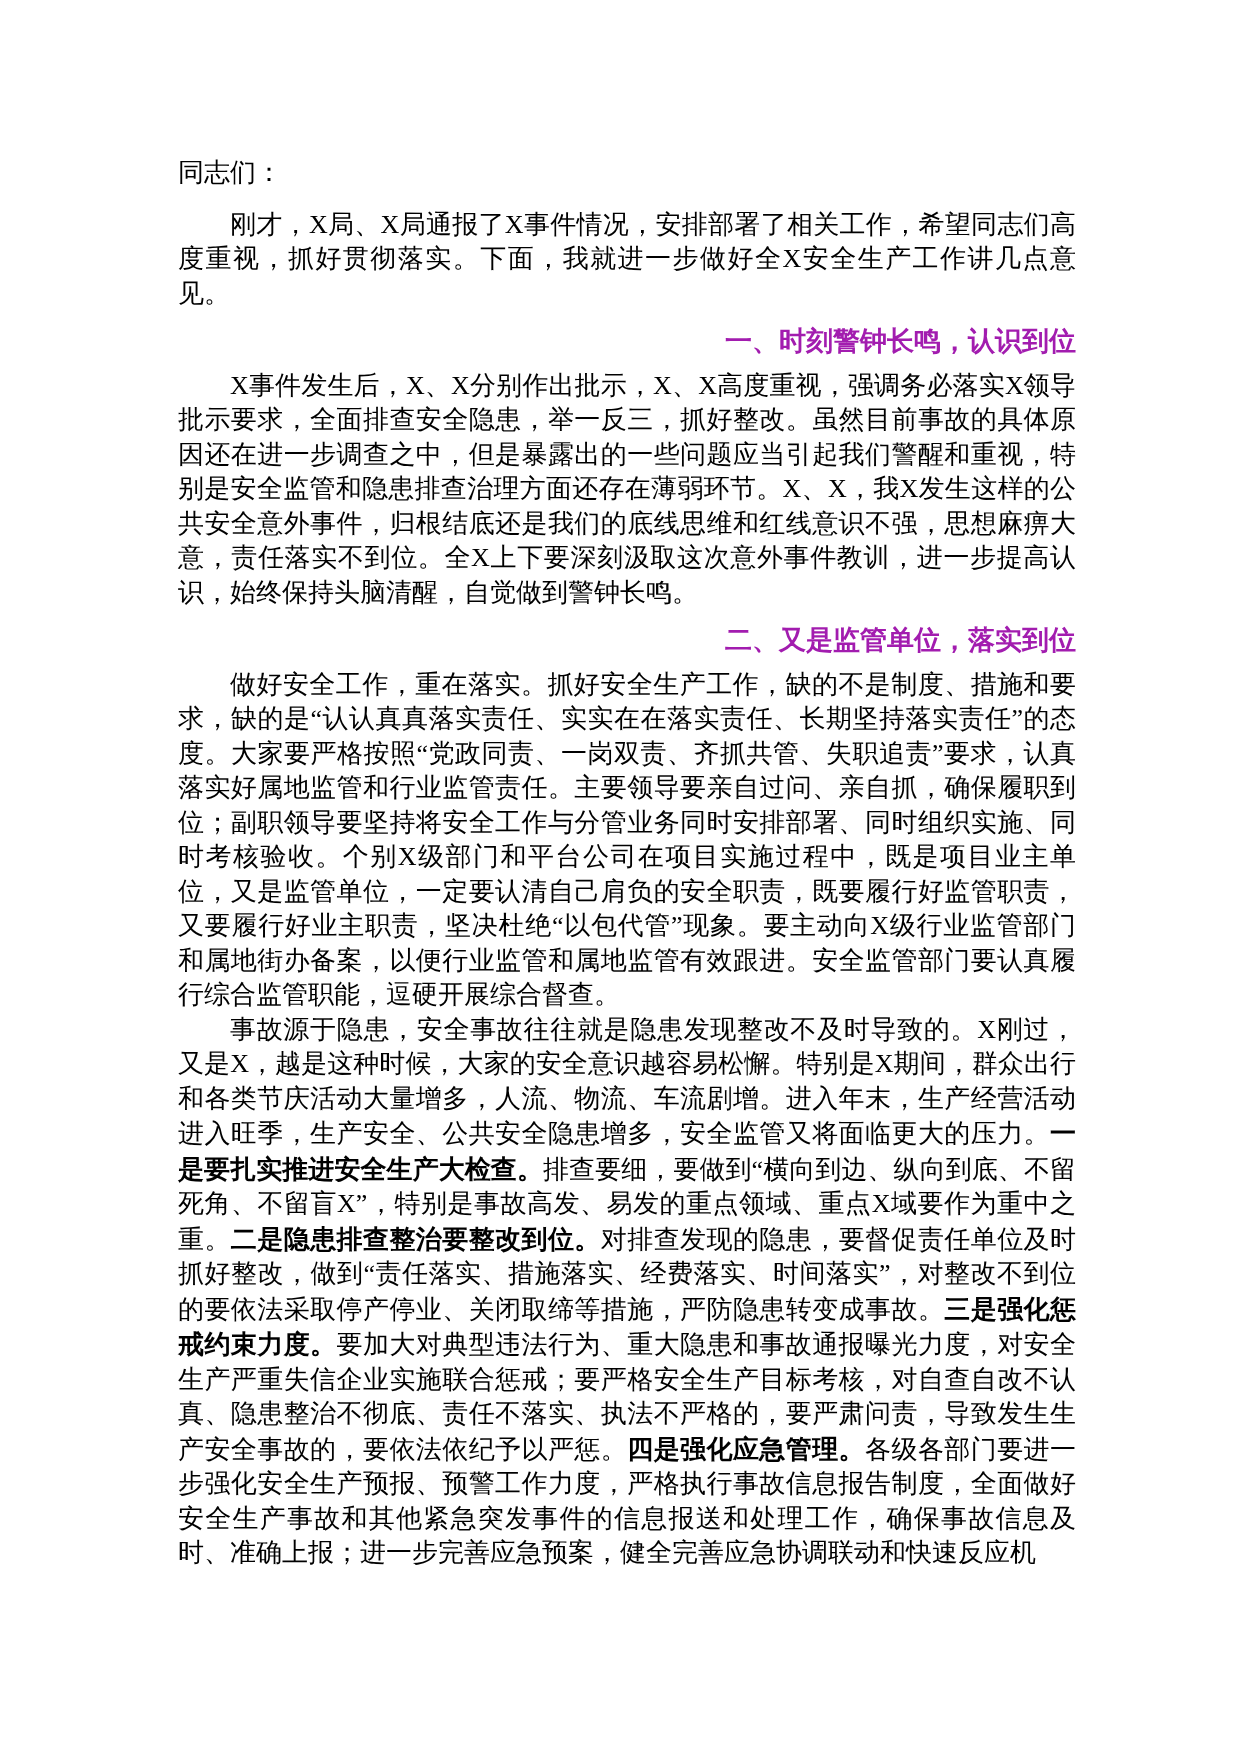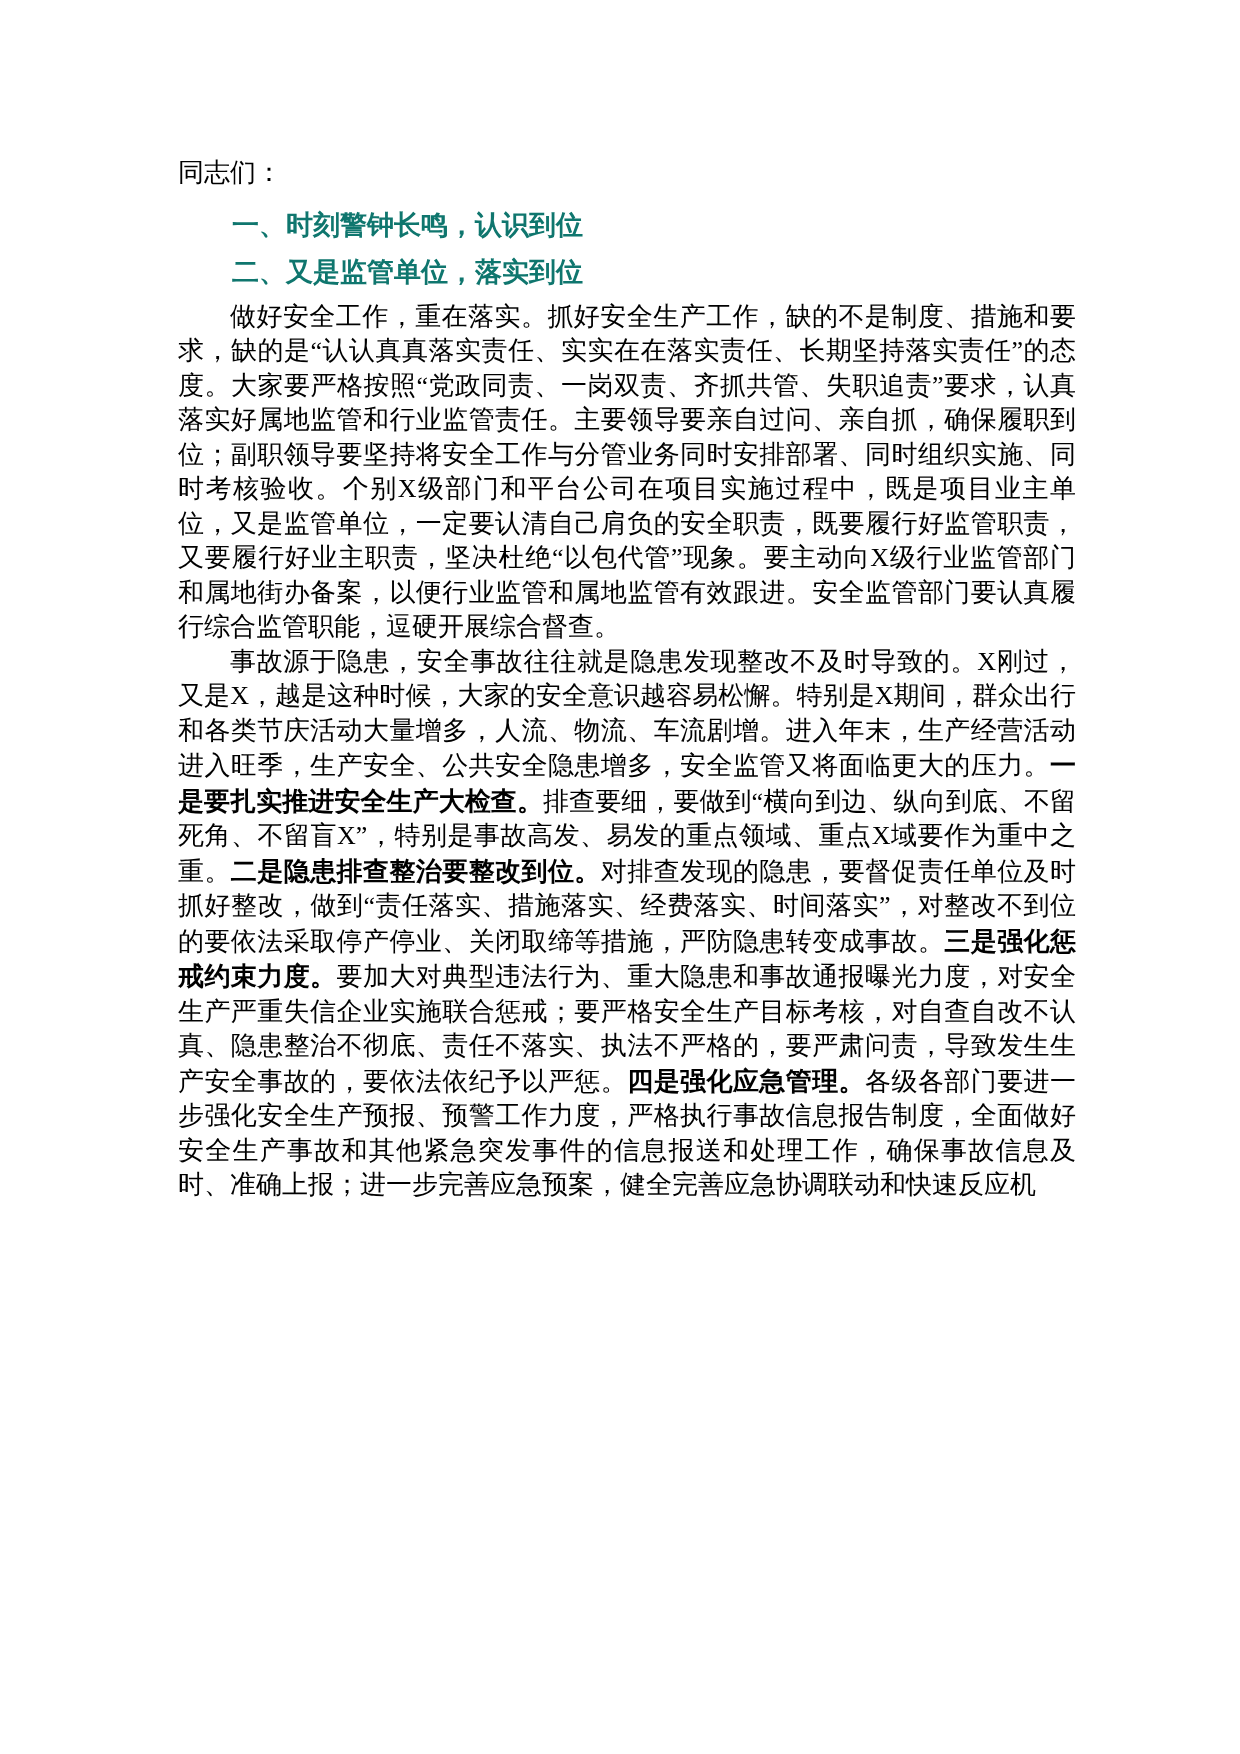--- a/index.html
+++ b/index.html
@@ -30,37 +30,39 @@
   }
   .doc p.para {
     margin: 0;
     text-indent: 2em;
   }
   .doc h2.heading {
     font-family: "Liberation Sans", "DejaVu Sans", sans-serif;
     font-weight: 700;
     font-size: 27px;
     line-height: 34.5px;
-    color: #0f766e;
+    color: #a21caf;
     margin: 13px 0 10px 0;
     text-indent: 2em;
-    text-align: left;
+    text-align: right;
   }
   .doc .run {
     font-weight: normal;
   }
   .doc .run.bold {
     font-family: "Liberation Sans", "DejaVu Sans", sans-serif;
     font-weight: 700;
   }
 </style>
 </head>
 <body>
 
 <main class="page">
   <div class="doc" id="doc-root">
       <p class="salutation">同志们：</p>
+      <p class="para"><span class="run">刚才，X局、X局通报了X事件情况，安排部署了相关工作，希望同志们高度重视，抓好贯彻落实。下面，我就进一步做好全X安全生产工作讲几点意见。</span></p>
       <h2 class="heading">一、时刻警钟长鸣，认识到位</h2>
+      <p class="para"><span class="run">X事件发生后，X、X分别作出批示，X、X高度重视，强调务必落实X领导批示要求，全面排查安全隐患，举一反三，抓好整改。虽然目前事故的具体原因还在进一步调查之中，但是暴露出的一些问题应当引起我们警醒和重视，特别是安全监管和隐患排查治理方面还存在薄弱环节。X、X，我X发生这样的公共安全意外事件，归根结底还是我们的底线思维和红线意识不强，思想麻痹大意，责任落实不到位。全X上下要深刻汲取这次意外事件教训，进一步提高认识，始终保持头脑清醒，自觉做到警钟长鸣。</span></p>
       <h2 class="heading">二、又是监管单位，落实到位</h2>
       <p class="para"><span class="run">做好安全工作，重在落实。抓好安全生产工作，缺的不是制度、措施和要求，缺的是“认认真真落实责任、实实在在落实责任、长期坚持落实责任”的态度。大家要严格按照“党政同责、一岗双责、齐抓共管、失职追责”要求，认真落实好属地监管和行业监管责任。主要领导要亲自过问、亲自抓，确保履职到位；副职领导要坚持将安全工作与分管业务同时安排部署、同时组织实施、同时考核验收。个别X级部门和平台公司在项目实施过程中，既是项目业主单位，又是监管单位，一定要认清自己肩负的安全职责，既要履行好监管职责，又要履行好业主职责，坚决杜绝“以包代管”现象。要主动向X级行业监管部门和属地街办备案，以便行业监管和属地监管有效跟进。安全监管部门要认真履行综合监管职能，逗硬开展综合督查。</span></p>
       <p class="para"><span class="run">事故源于隐患，安全事故往往就是隐患发现整改不及时导致的。X刚过，又是X，越是这种时候，大家的安全意识越容易松懈。特别是X期间，群众出行和各类节庆活动大量增多，人流、物流、车流剧增。进入年末，生产经营活动进入旺季，生产安全、公共安全隐患增多，安全监管又将面临更大的压力。</span><span class="run bold">一是要扎实推进安全生产大检查。</span><span class="run">排查要细，要做到“横向到边、纵向到底、不留死角、不留盲X”，特别是事故高发、易发的重点领域、重点X域要作为重中之重。</span><span class="run bold">二是隐患排查整治要整改到位。</span><span class="run">对排查发现的隐患，要督促责任单位及时抓好整改，做到“责任落实、措施落实、经费落实、时间落实”，对整改不到位的要依法采取停产停业、关闭取缔等措施，严防隐患转变成事故。</span><span class="run bold">三是强化惩戒约束力度。</span><span class="run">要加大对典型违法行为、重大隐患和事故通报曝光力度，对安全生产严重失信企业实施联合惩戒；要严格安全生产目标考核，对自查自改不认真、隐患整治不彻底、责任不落实、执法不严格的，要严肃问责，导致发生生产安全事故的，要依法依纪予以严惩。</span><span class="run bold">四是强化应急管理。</span><span class="run">各级各部门要进一步强化安全生产预报、预警工作力度，严格执行事故信息报告制度，全面做好安全生产事故和其他紧急突发事件的信息报送和处理工作，确保事故信息及时、准确上报；进一步完善应急预案，健全完善应急协调联动和快速反应机</span></p>
     </div>
 </main>
 
 </body></html>

